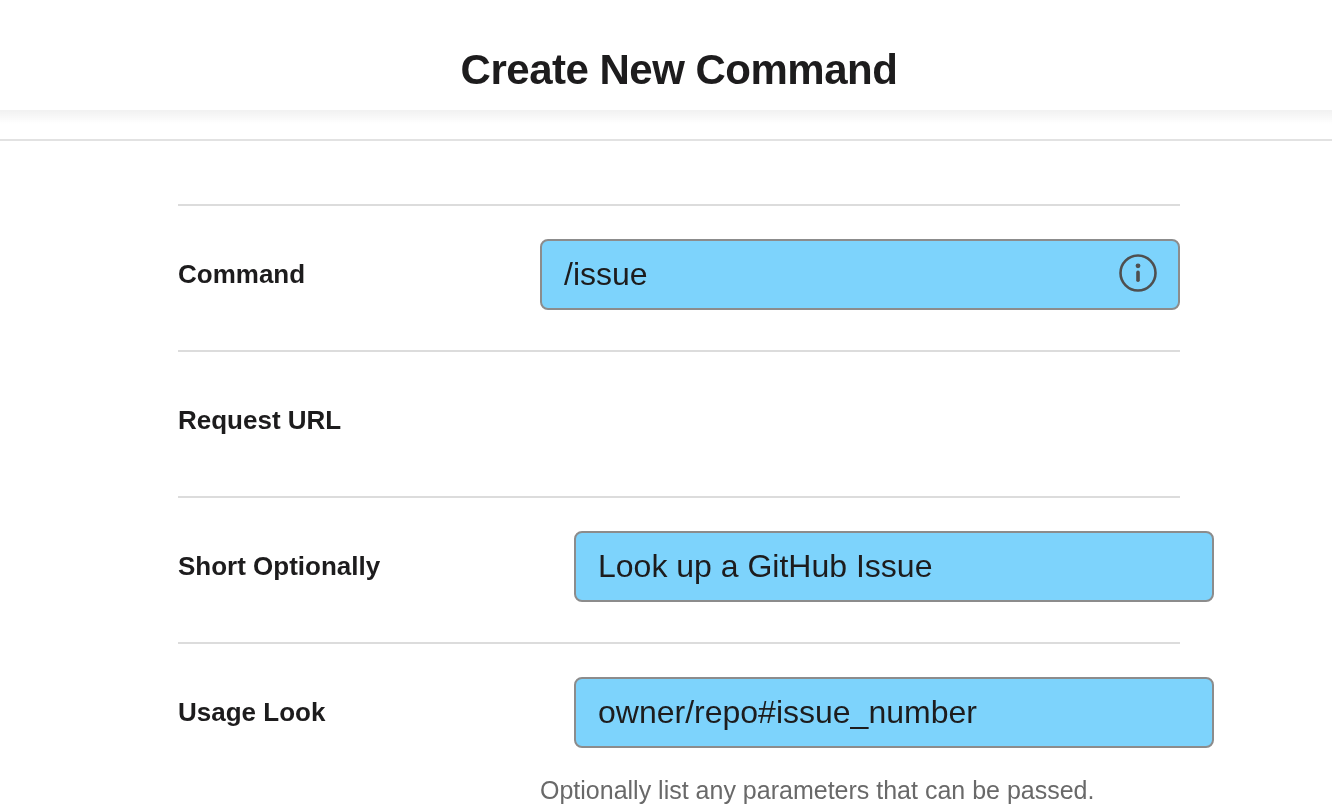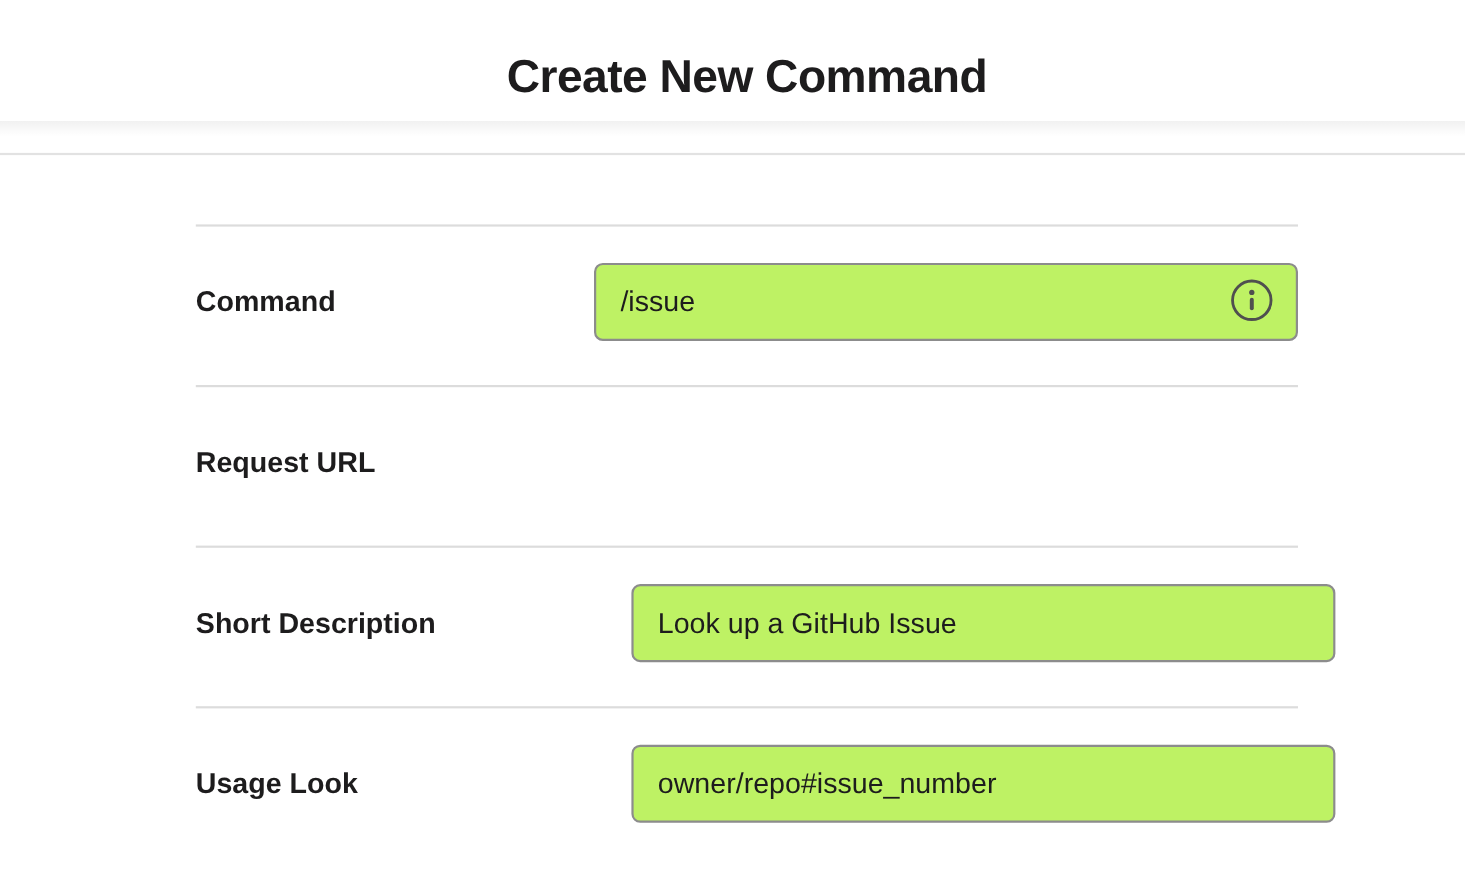--- a/index.html
+++ b/index.html
@@ -57,23 +57,23 @@
   }
   .field-input-wrap {
     flex: 1;
     position: relative;
   }
   .text-input {
     width: 100%;
     height: 71px;
     border: 2px solid #8c8c8c;
     border-radius: 8px;
-    background: #bef264;
+    background: #7dd3fc;
     font-family: "Liberation Sans", sans-serif;
-    font-size: 26px;
+    font-size: 32px;
     color: #1d1c1d;
     padding: 0 80px 0 22px;
     outline: none;
   }
   .text-input.no-icon { padding-right: 22px; margin-left: 34px; }
   .info-btn {
     position: absolute;
     right: 20px;
     top: 35px;
     transform: translateY(-50%);
@@ -116,26 +116,27 @@
         </span>
       </button>
     </div>
   </div>
 
   <div class="field-row">
     <div class="field-label">Request URL</div>
   </div>
 
   <div class="field-row">
-    <div class="field-label">Short Description</div>
+    <div class="field-label">Short Optionally</div>
     <div class="field-input-wrap">
       <input class="text-input no-icon" type="text" value="Look up a GitHub Issue" style="">
     </div>
   </div>
 
   <div class="field-row">
     <div class="field-label">Usage Look</div>
     <div class="field-input-wrap">
       <input class="text-input no-icon" type="text" value="owner/repo#issue_number" style="">
+      <div class="helper-text">Optionally list any parameters that can be passed.</div>
     </div>
   </div>
 
 </div>
 
 </body></html>

